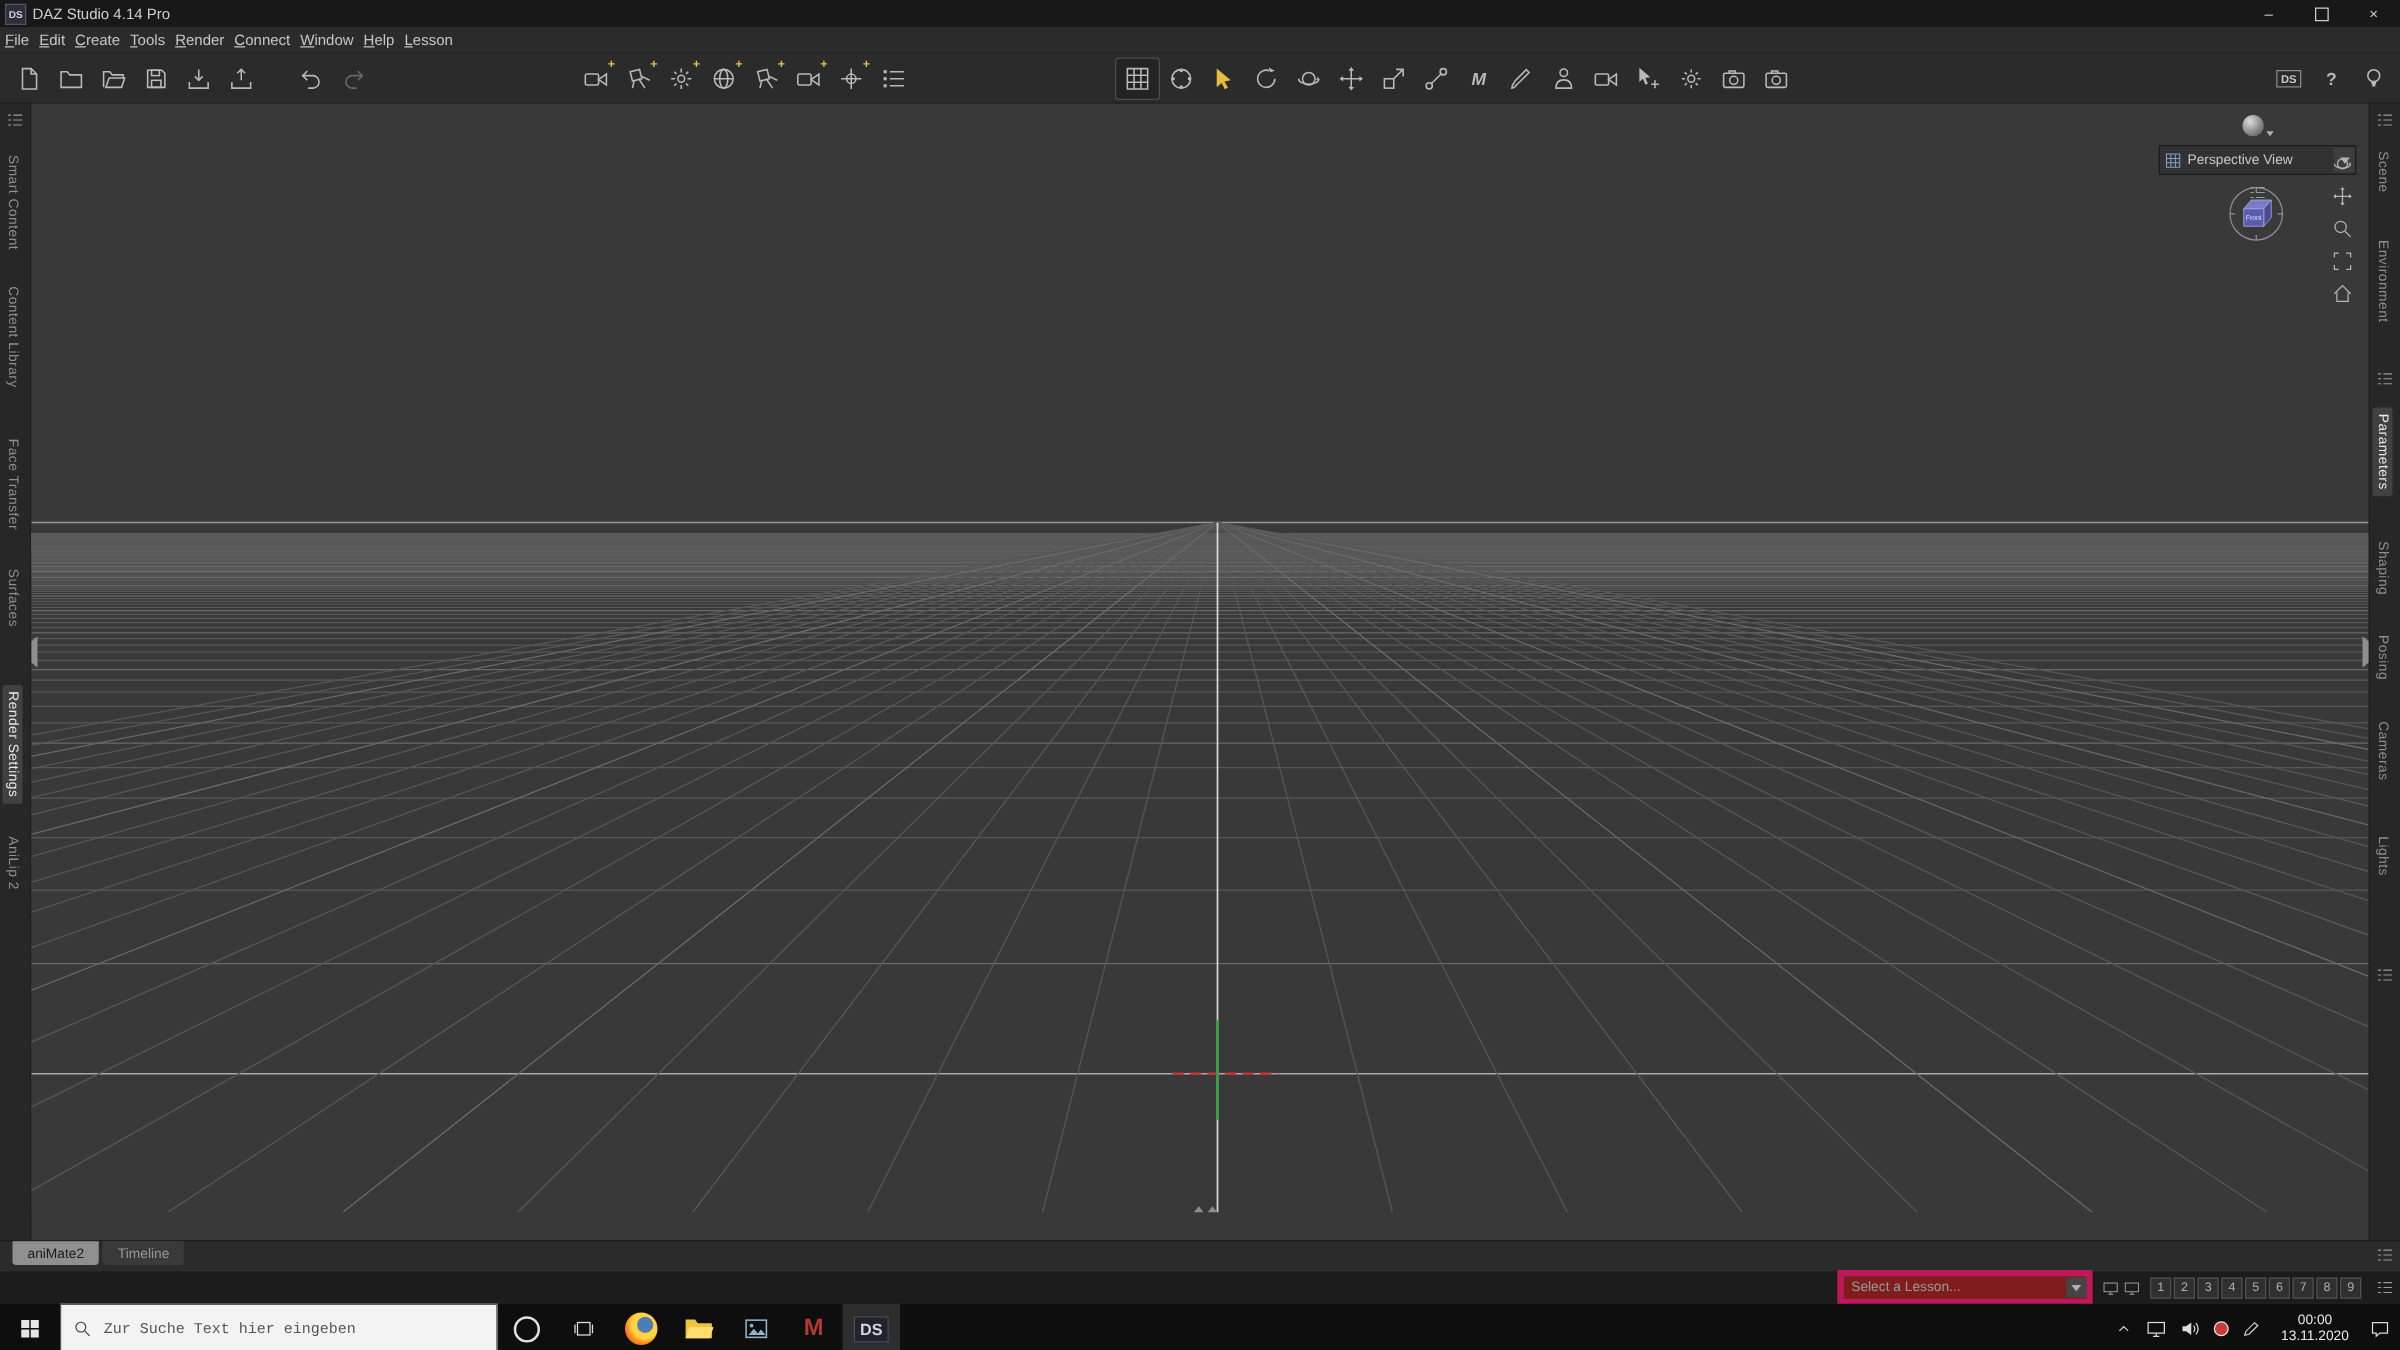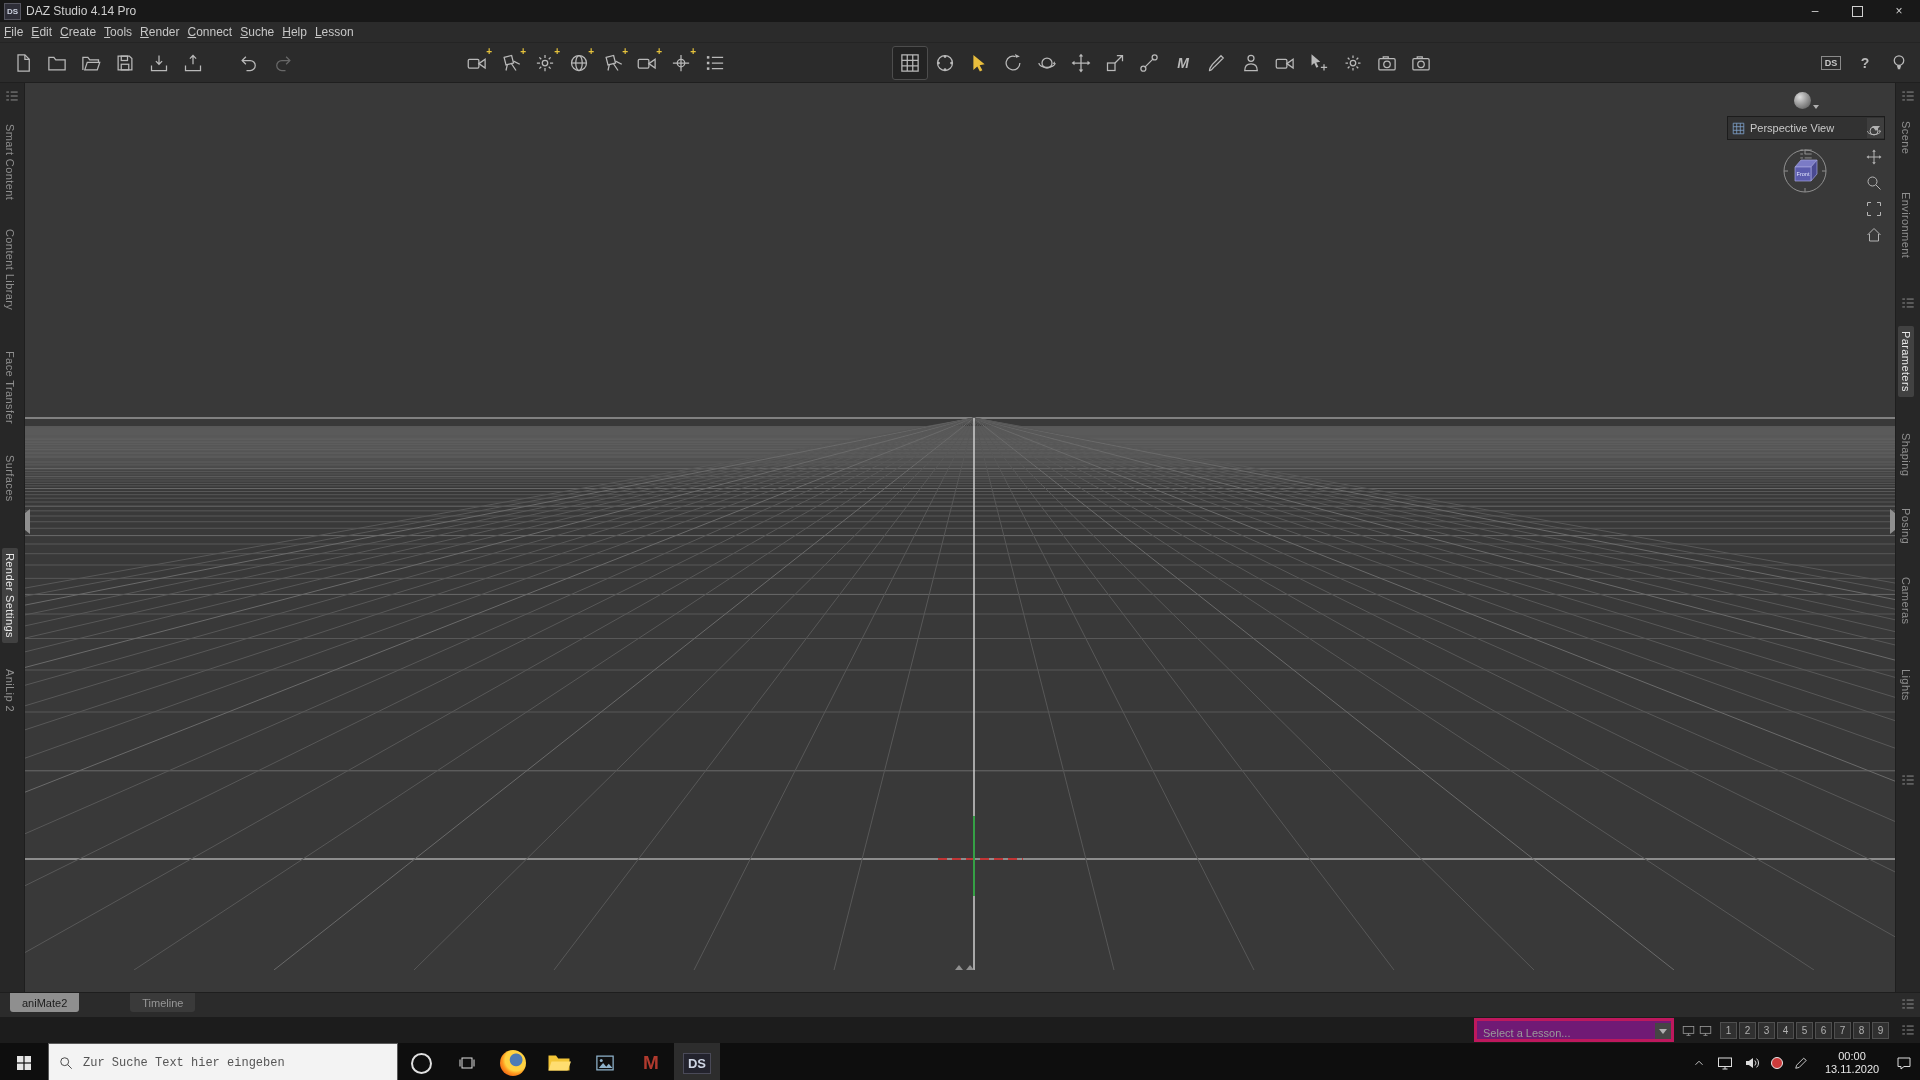--- a/index.html
+++ b/index.html
@@ -59,28 +59,28 @@
   .viewsel .chev{margin-left:auto;width:17px;height:20px;background:#3e3e3e;display:flex;align-items:center;justify-content:center;}
   .navcol{position:absolute;top:40px;right:11px;width:20px;display:flex;flex-direction:column;align-items:center;gap:10px;color:#b5b5b5;z-index:3;}
   .cubewidget{position:absolute;top:64px;right:66px;z-index:2;}
   .handle-right{position:absolute;right:0;top:430px;z-index:3;}
   .handle-left{position:absolute;left:0;top:430px;z-index:3;}
   .handle-bottom{position:absolute;bottom:0;left:930px;display:flex;gap:3px;z-index:3;}
   .tri-l{width:0;height:0;border-top:4px solid transparent;border-bottom:4px solid transparent;border-right:5px solid #8f8f8f;}
   .tri-r{width:0;height:0;border-top:4px solid transparent;border-bottom:4px solid transparent;border-left:5px solid #8f8f8f;}
   .tri-u{width:0;height:0;border-left:4px solid transparent;border-right:4px solid transparent;border-bottom:5px solid #8f8f8f;}
   
-  .bottomtabs{height:24px;background:#2b2b2b;border-top:1px solid #1e1e1e;display:flex;align-items:flex-start;padding-left:10px;flex:0 0 auto;gap:48px;}
+  .bottomtabs{height:24px;background:#2b2b2b;border-top:1px solid #1e1e1e;display:flex;align-items:flex-start;padding-left:10px;flex:0 0 auto;}
   .btab{height:19px;display:flex;align-items:center;padding:0 12px;font-size:11px;border-radius:0 0 3px 3px;margin-right:3px;cursor:default;}
   .btab.active{background:#8f8f8f;color:#1c1c1c;}
   .btab.inactive{background:#3a3a3a;color:#979797;}
   .bottomtabs .paneic{margin-left:auto;margin-right:5px;margin-top:4px;color:#9a9a9a;}
   
   .lessonbar{height:26px;background:#1c1c1c;display:flex;align-items:center;justify-content:flex-end;gap:8px;padding-right:5px;flex:0 0 auto;}
-  .lessonsel{width:188px;height:18px;background:#701a75;border:3px solid #be185d;display:flex;align-items:flex-end;color:#9a9a9a;font-size:11px;padding-left:6px;}
+  .lessonsel{width:188px;height:18px;background:#7f1d1d;border:5px solid #be185d;display:flex;align-items:center;color:#9a9a9a;font-size:11px;padding-left:6px;}
   .lessonsel .chev{margin-left:auto;width:16px;height:16px;background:#454545;display:flex;align-items:center;justify-content:center;}
   .lessonicons{display:flex;gap:4px;color:#9a9a9a;}
   .steps{display:flex;gap:2px;}
   .step{width:15px;height:15px;background:#303030;border:1px solid #4f4f4f;color:#b0b0b0;font-size:10px;display:flex;align-items:center;justify-content:center;}
   .lessonbar .paneic{color:#9a9a9a;margin-left:4px;}
   
   .taskbar{height:40px;background:#0e0e0e;display:flex;align-items:stretch;flex:0 0 auto;}
   .tb-start{width:48px;display:flex;align-items:center;justify-content:center;color:#e6e6e6;}
   .tb-search{width:338px;background:#f3f3f3;border:1px solid #5a5a5a;display:flex;align-items:center;gap:8px;padding-left:10px;color:#333;}
   .tb-search input{border:none;outline:none;background:transparent;font-size:12px;color:#444;width:270px;font-family:Liberation Mono, monospace;}
@@ -285,21 +285,21 @@
   </div>
 </div>
 
 <div class="menubar">
   <span class="menu-item">File</span>
   <span class="menu-item">Edit</span>
   <span class="menu-item">Create</span>
   <span class="menu-item">Tools</span>
   <span class="menu-item">Render</span>
   <span class="menu-item">Connect</span>
-  <span class="menu-item">Suche</span>
+  <span class="menu-item">Window</span>
   <span class="menu-item">Help</span>
   <span class="menu-item">Lesson</span>
 </div>
 
 <div class="toolbar">
   <span class="tbtn" style="margin-left:6px">
       <svg class="ic">
         <use href="#i-page"></use>
       </svg>
     </span>

